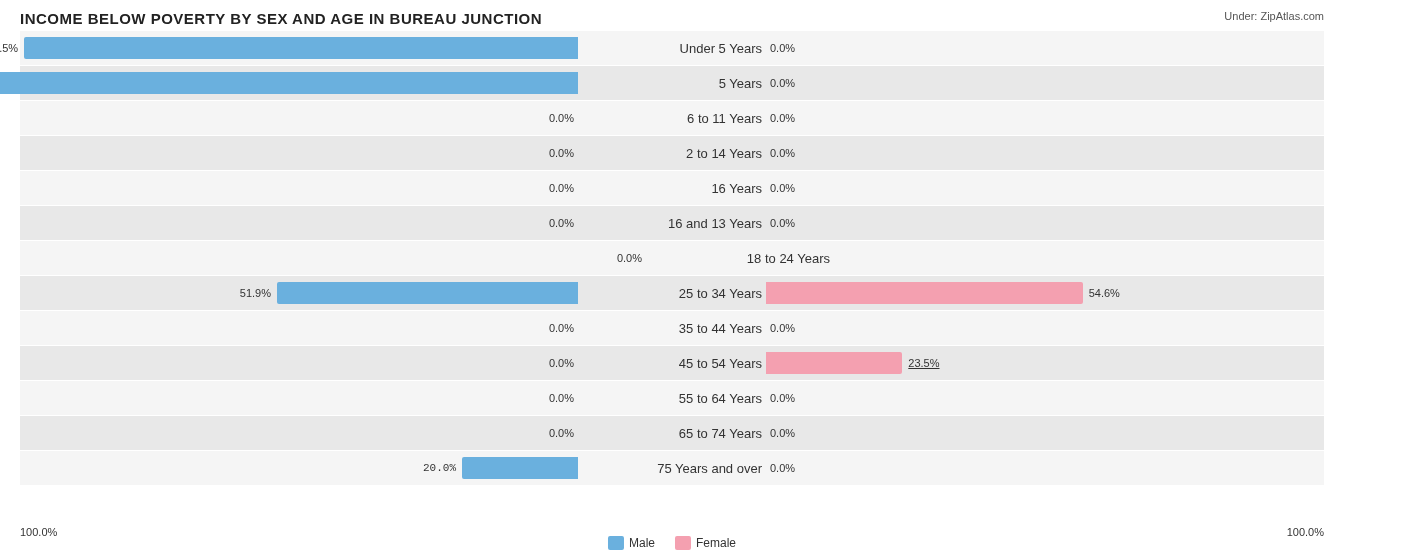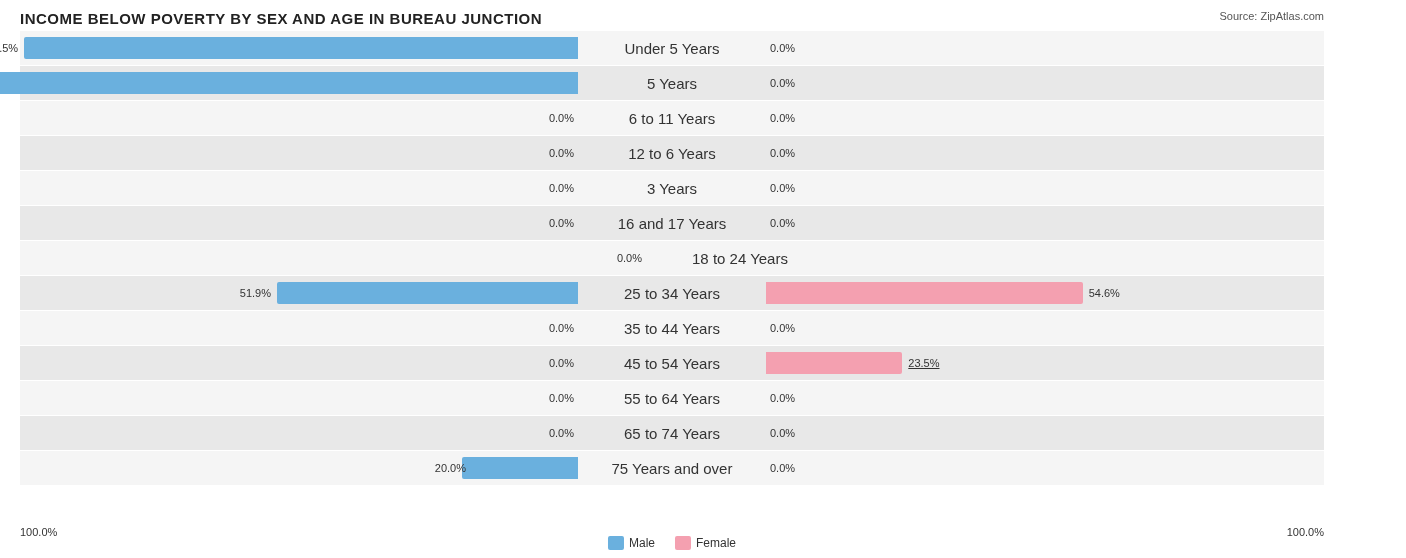--- a/index.html
+++ b/index.html
@@ -62,22 +62,22 @@
     .right-section {
       width: 630px;
       display: flex;
       align-items: center;
       height: 100%;
       position: relative;
       padding-left: 4px;
     }
     .center-label {
       width: 180px;
-      text-align: center;
-      font-size: 15px;
+      text-align: right;
+      font-size: 13px;
       color: #333;
       font-weight: 500;
       z-index: 2;
       flex-shrink: 0;
     }
     .bar-male {
       height: 22px;
       background: #6ab0de;
       border-radius: 2px 0 0 2px;
       position: absolute;
@@ -138,21 +138,21 @@
       right: 20px;
       font-size: 11px;
       color: #333;
     }
   </style>
 </head>
 <body>
 
 <div class="chart-container">
   <div class="chart-title">INCOME BELOW POVERTY BY SEX AND AGE IN BUREAU JUNCTION</div>
-  <div class="source-text">Source: ZipAtlas.com</div>
+  <div class="source-text">Under: ZipAtlas.com</div>
 
   <div class="chart-area" id="chart-area">
   <div class="row">
         <div class="left-section">
           <div class="bar-male" style="width: 553.9px; right: 4px;"></div>
           <span class="value-male" style="right: 563.9px;">95.5%</span>
         </div>
         <div class="center-label">Under 5 Years</div>
         <div class="right-section">
           <span class="value-female" style="left: 8px;">0.0%</span>
@@ -174,39 +174,39 @@
         </div>
         <div class="center-label">6 to 11 Years</div>
         <div class="right-section">
           <span class="value-female" style="left: 8px;">0.0%</span>
         </div>
       </div>
       <div class="row">
         <div class="left-section">
           <span class="value-male" style="right: 8px;">0.0%</span>
         </div>
-        <div class="center-label">12 to 6 Years</div>
-        <div class="right-section">
-          <span class="value-female" style="left: 8px;">0.0%</span>
-        </div>
-      </div>
-      <div class="row">
-        <div class="left-section">
-          <span class="value-male" style="right: 8px;">0.0%</span>
-        </div>
-        <div class="center-label">3 Years</div>
-        <div class="right-section">
-          <span class="value-female" style="left: 8px;">0.0%</span>
-        </div>
-      </div>
-      <div class="row">
-        <div class="left-section">
-          <span class="value-male" style="right: 8px;">0.0%</span>
-        </div>
-        <div class="center-label">16 and 17 Years</div>
+        <div class="center-label">2 to 14 Years</div>
+        <div class="right-section">
+          <span class="value-female" style="left: 8px;">0.0%</span>
+        </div>
+      </div>
+      <div class="row">
+        <div class="left-section">
+          <span class="value-male" style="right: 8px;">0.0%</span>
+        </div>
+        <div class="center-label">16 Years</div>
+        <div class="right-section">
+          <span class="value-female" style="left: 8px;">0.0%</span>
+        </div>
+      </div>
+      <div class="row">
+        <div class="left-section">
+          <span class="value-male" style="right: 8px;">0.0%</span>
+        </div>
+        <div class="center-label">16 and 13 Years</div>
         <div class="right-section">
           <span class="value-female" style="left: 8px;">0.0%</span>
         </div>
       </div>
       <div class="row">
         <div class="left-section">
           <span class="value-male" style="right: 8px;">0.0%</span>
         </div>
         <div class="center-label">18 to 24 Years</div>
       </div>
@@ -254,21 +254,21 @@
           <span class="value-male" style="right: 8px;">0.0%</span>
         </div>
         <div class="center-label">65 to 74 Years</div>
         <div class="right-section">
           <span class="value-female" style="left: 8px;">0.0%</span>
         </div>
       </div>
       <div class="row">
         <div class="left-section">
           <div class="bar-male" style="width: 116px; right: 4px;"></div>
-          <span class="value-male" style="right: 116px;">20.0%</span>
+          <span class="value-male" style="right: 126px; font-family: Liberation Mono, monospace;">20.0%</span>
         </div>
         <div class="center-label">75 Years and over</div>
         <div class="right-section">
           <span class="value-female" style="left: 8px;">0.0%</span>
         </div>
       </div>
     </div>
 
   <div class="legend">
     <div class="legend-item">

